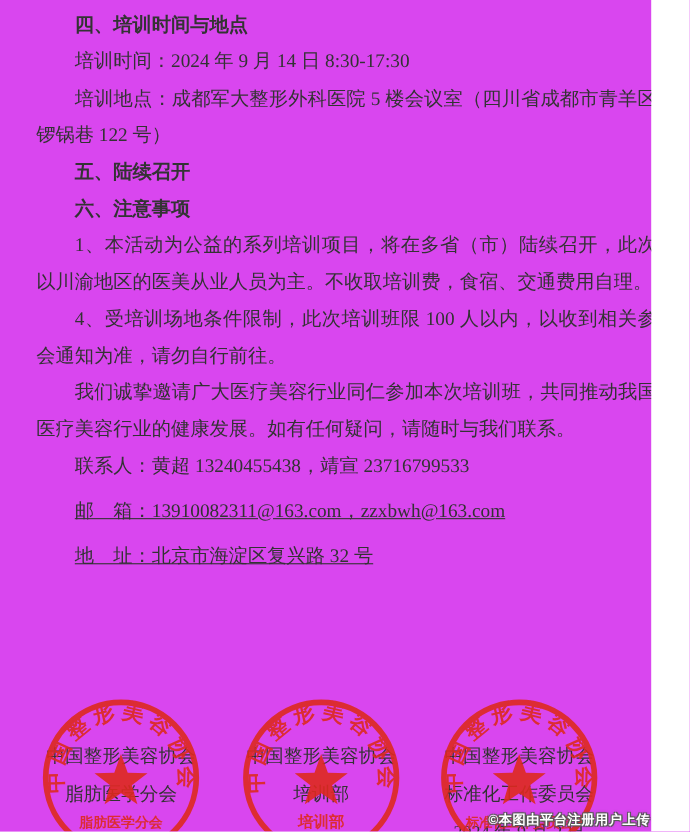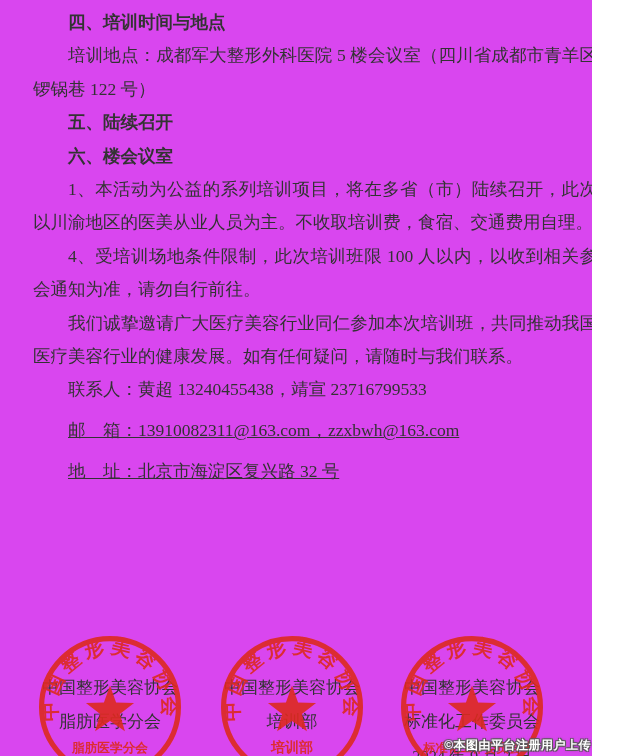--- a/index.html
+++ b/index.html
@@ -64,23 +64,24 @@
                 0 0 3px #4a4a4a;
   }
 </style>
 </head>
 <body>
 
 <div class="page">
 
   <div class="doc">
     <h3>四、培训时间与地点</h3>
+    <p>培训时间：2024 年 9 月 14 日  8:30-17:30</p>
     <p>培训地点：成都军大整形外科医院 5 楼会议室（四川省成都市青羊区锣锅巷 122 号）</p>
     <h3>五、陆续召开</h3>
-    <h3>六、楼会议室</h3>
+    <h3>六、注意事项</h3>
     <p>1、本活动为公益的系列培训项目，将在多省（市）陆续召开，此次以川渝地区的医美从业人员为主。不收取培训费，食宿、交通费用自理。</p>
     <p>4、受培训场地条件限制，此次培训班限 100 人以内，以收到相关参会通知为准，请勿自行前往。</p>
     <p>我们诚挚邀请广大医疗美容行业同仁参加本次培训班，共同推动我国医疗美容行业的健康发展。如有任何疑问，请随时与我们联系。</p>
     <p>联系人：黄超 13240455438，靖宣 23716799533</p>
     <p class="gap">邮　箱：13910082311@163.com，zzxbwh@163.com</p>
     <p class="gap">地　址：北京市海淀区复兴路 32 号</p>
   </div>
 
   <div class="seal-row">
 

